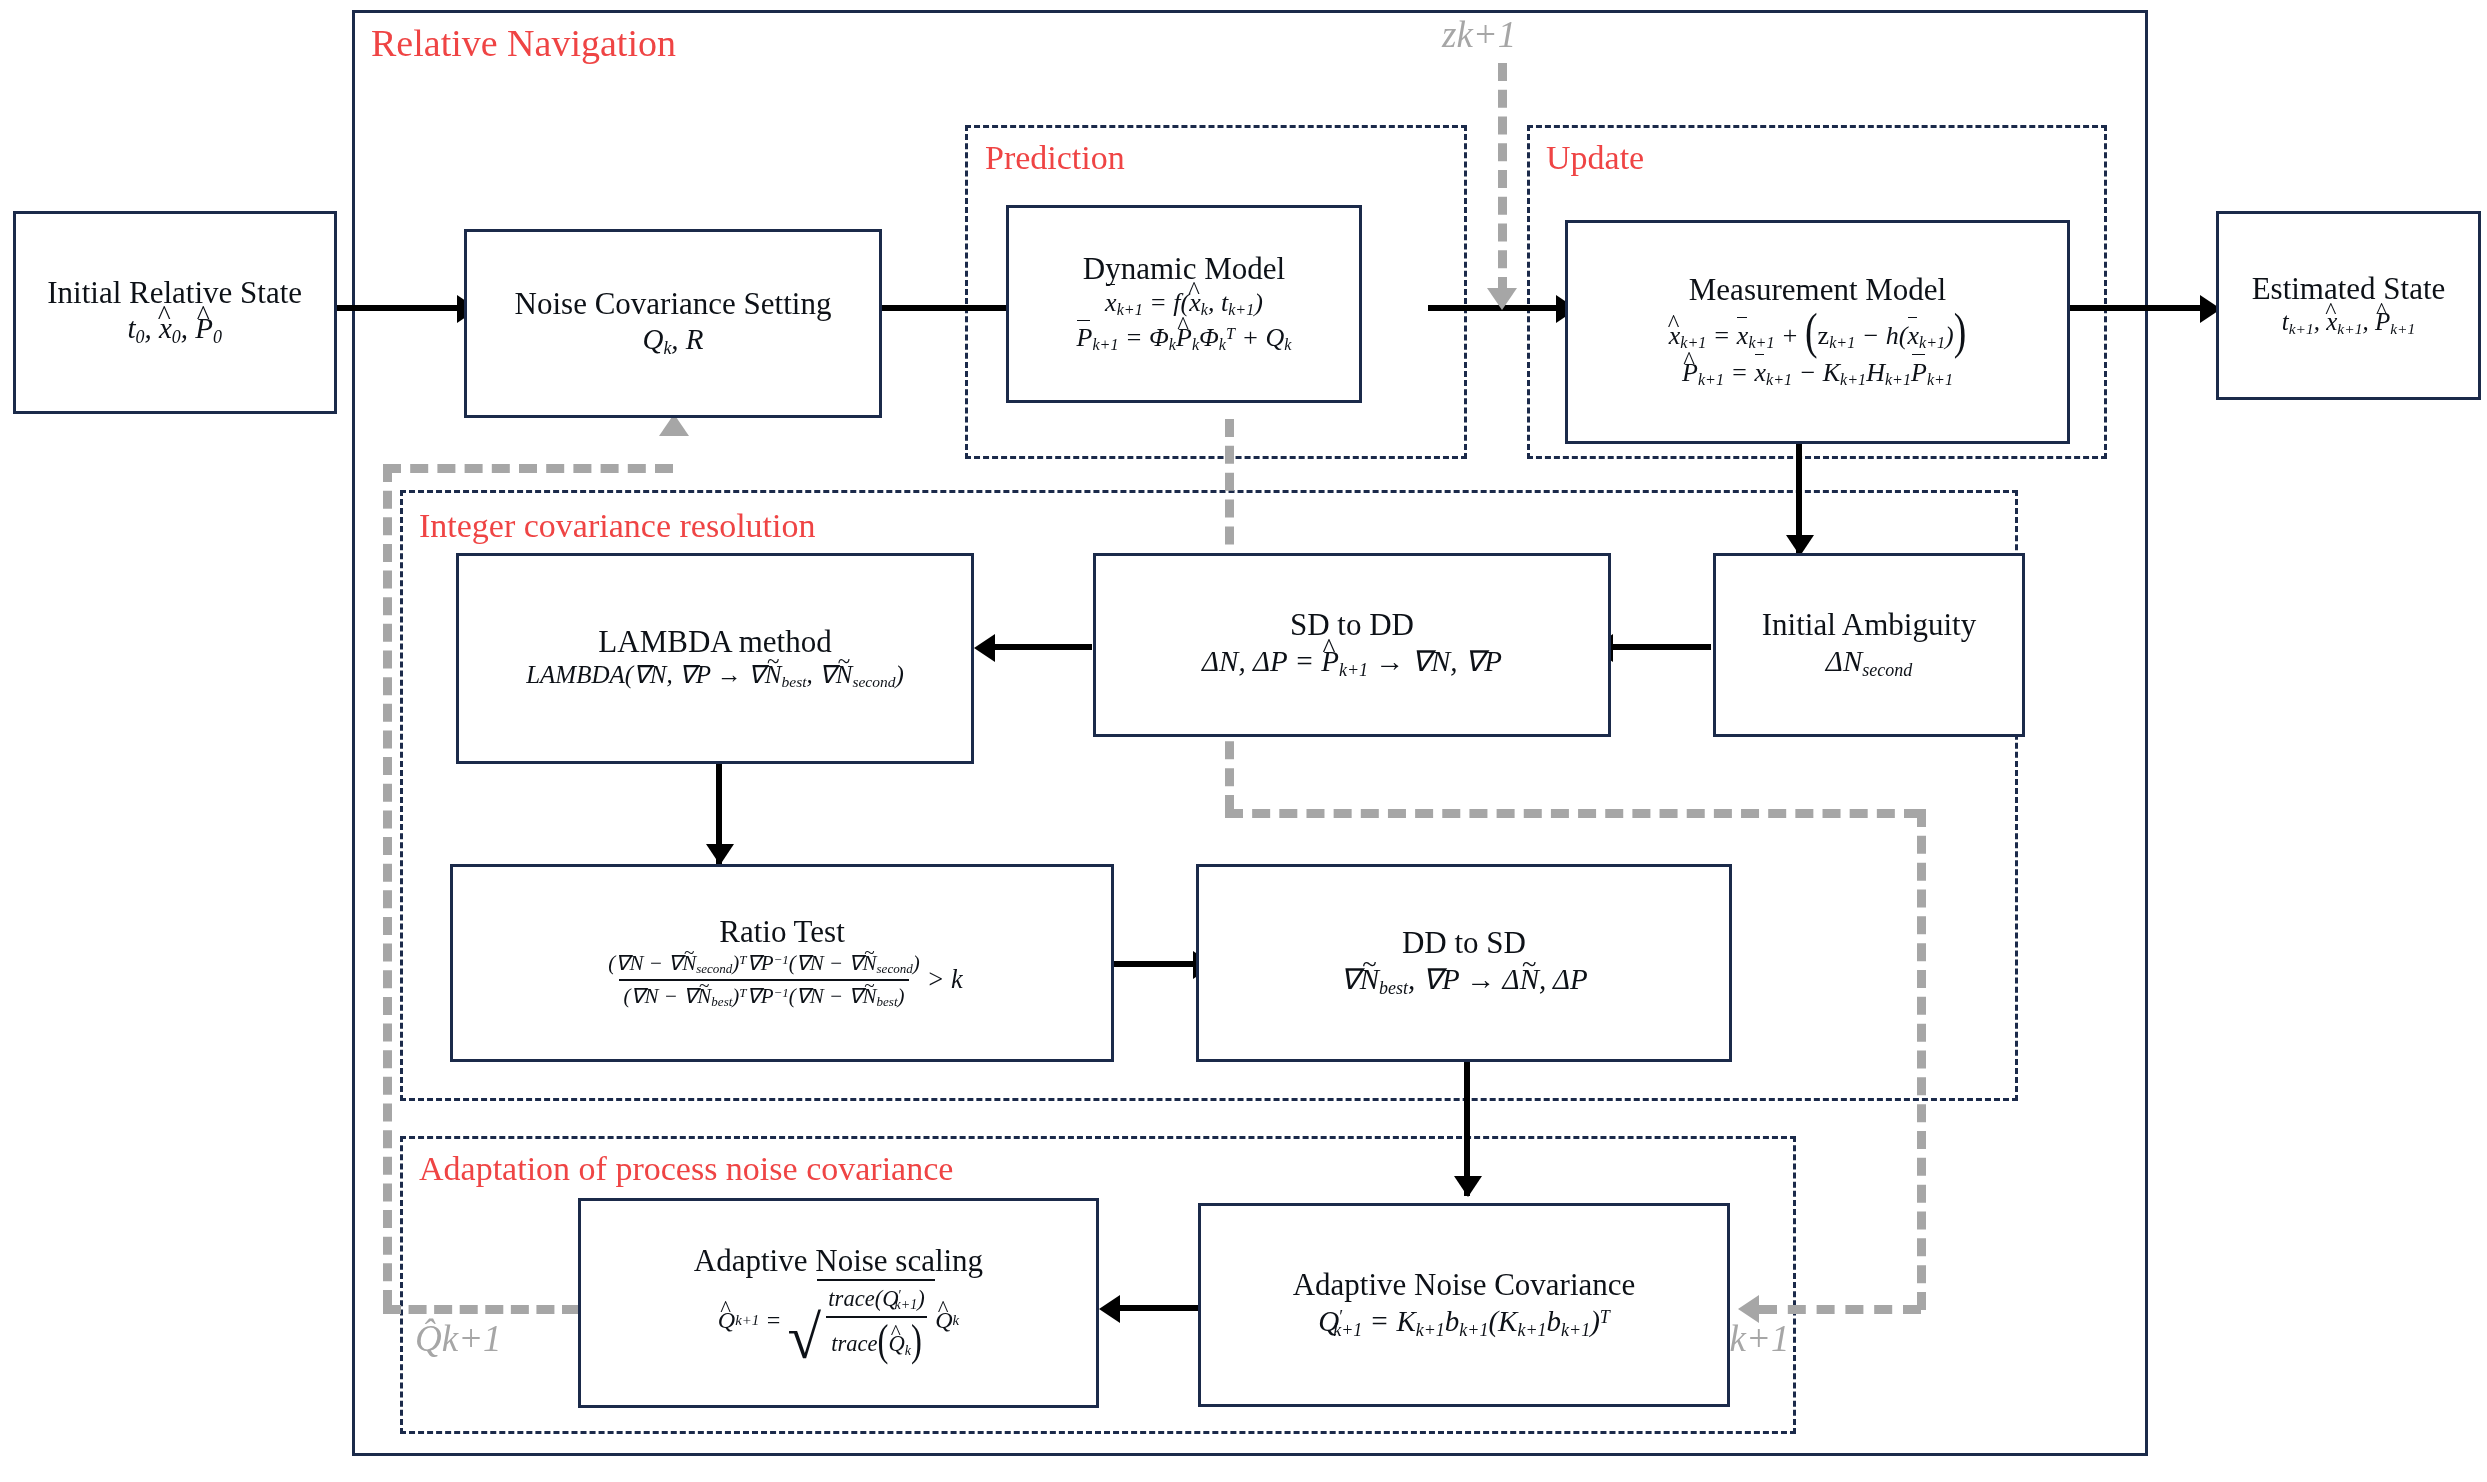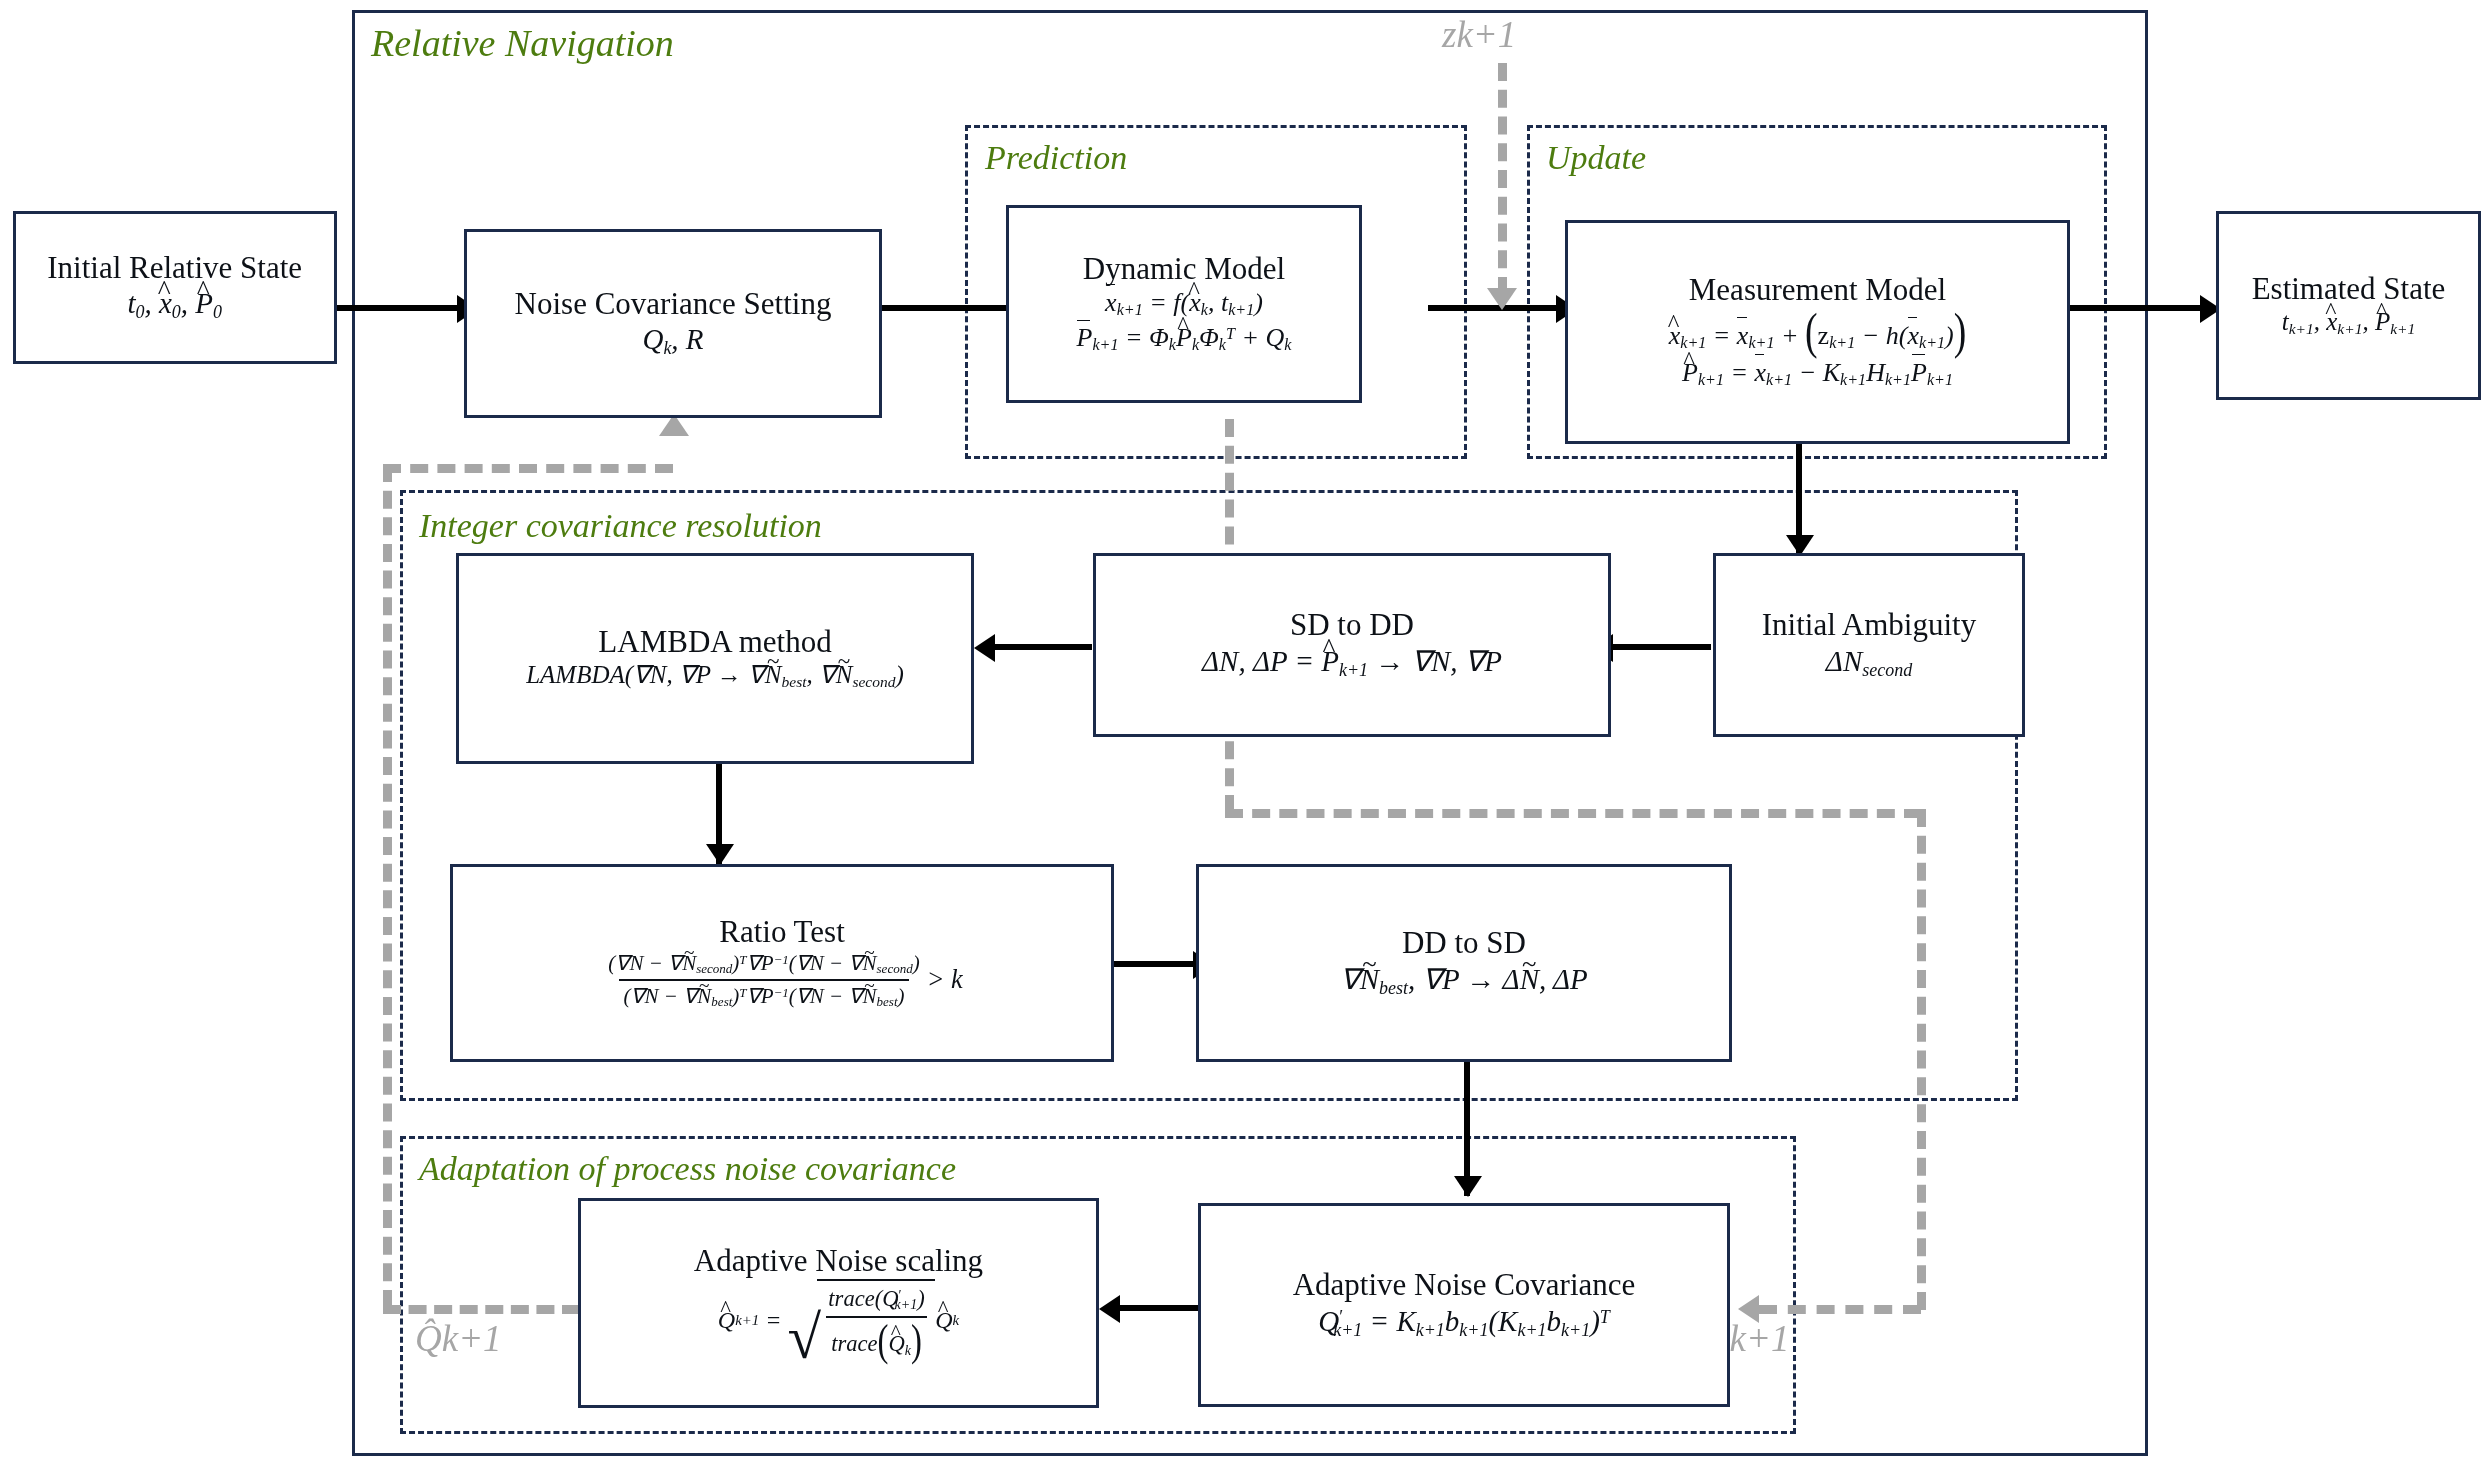--- a/index.html
+++ b/index.html
@@ -16,21 +16,21 @@
   .box .ttl{font-size:31px;line-height:1.12;white-space:nowrap;}
   .box .eq{font-style:italic;font-size:29px;line-height:1.3;white-space:nowrap;}
   .box .eqs{font-style:italic;font-size:26px;line-height:1.3;white-space:nowrap;}
 
   
   .group{
     position:absolute;box-sizing:border-box;
     border:3.5px dashed #1b2a4a;background:transparent;
   }
   .group-label{
-    position:absolute;font-size:34px;color:#4d7c0f;white-space:nowrap;font-style:italic;
+    position:absolute;font-size:34px;color:#ef4444;white-space:nowrap;
   }
 
   
   .outer{
     position:absolute;box-sizing:border-box;
     border:3.5px solid #1b2a4a;background:transparent;
   }
 
   
   .ln{position:absolute;background:#000000;}
@@ -143,21 +143,21 @@
   <div class="gar gar-u" style="left:659px;top:414px;"></div>
   <div class="glabel" style="left:415px;top:1317px;">Q̂k+1</div>
 
   <div class="gln glnv" style="left:1225px;top:419px;height:394px;"></div>
   <div class="gln glnh" style="left:1225px;top:809px;width:697px;"></div>
   <div class="gln glnv" style="left:1917px;top:809px;height:501px;"></div>
   <div class="gln glnh" style="left:1759px;top:1305px;width:162px;"></div>
   <div class="gar gar-l" style="left:1738px;top:1295px;"></div>
   <div class="glabel" style="left:1711px;top:1317px;">bk+1</div>
 
-  <div class="box" style="left:12.7px;top:211px;width:324px;height:153px;text-align:right;">
+  <div class="box" style="left:12.7px;top:211px;width:324px;height:203px;text-align:right;">
     <div class="ttl">Initial Relative State</div>
     <div class="eq">
       <span class="it">t</span><sub>0</sub>,&nbsp;<span class="hatw"><span class="hat">^</span><span class="it">x</span></span><sub>0</sub>,&nbsp;<span class="hatw"><span class="hat">^</span><span class="it">P</span></span><sub>0</sub>
     </div>
   </div>
 
   <div class="box" style="left:464px;top:211px;width:418px;height:189px;margin-top:18px;">
     <div class="ttl">Noise Covariance Setting</div>
     <div class="eq">
       <span class="it">Q</span><sub>k</sub>,&nbsp;<span class="it">R</span>

